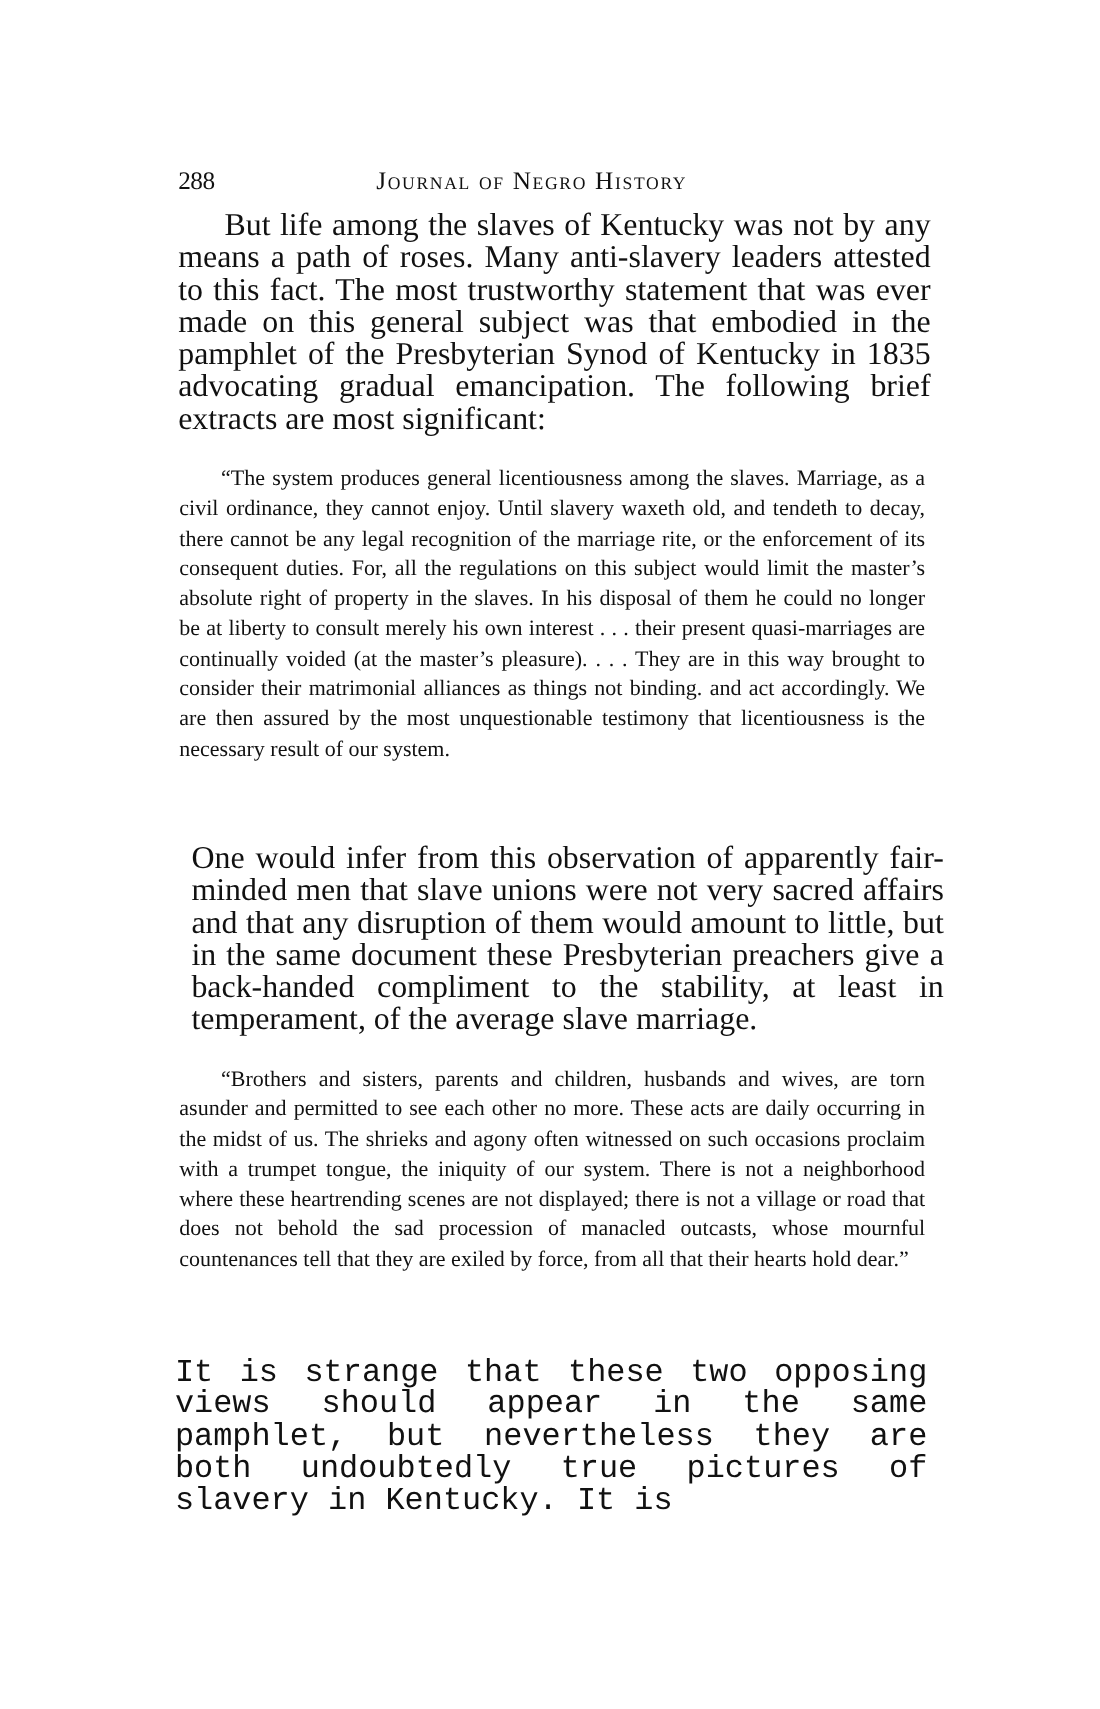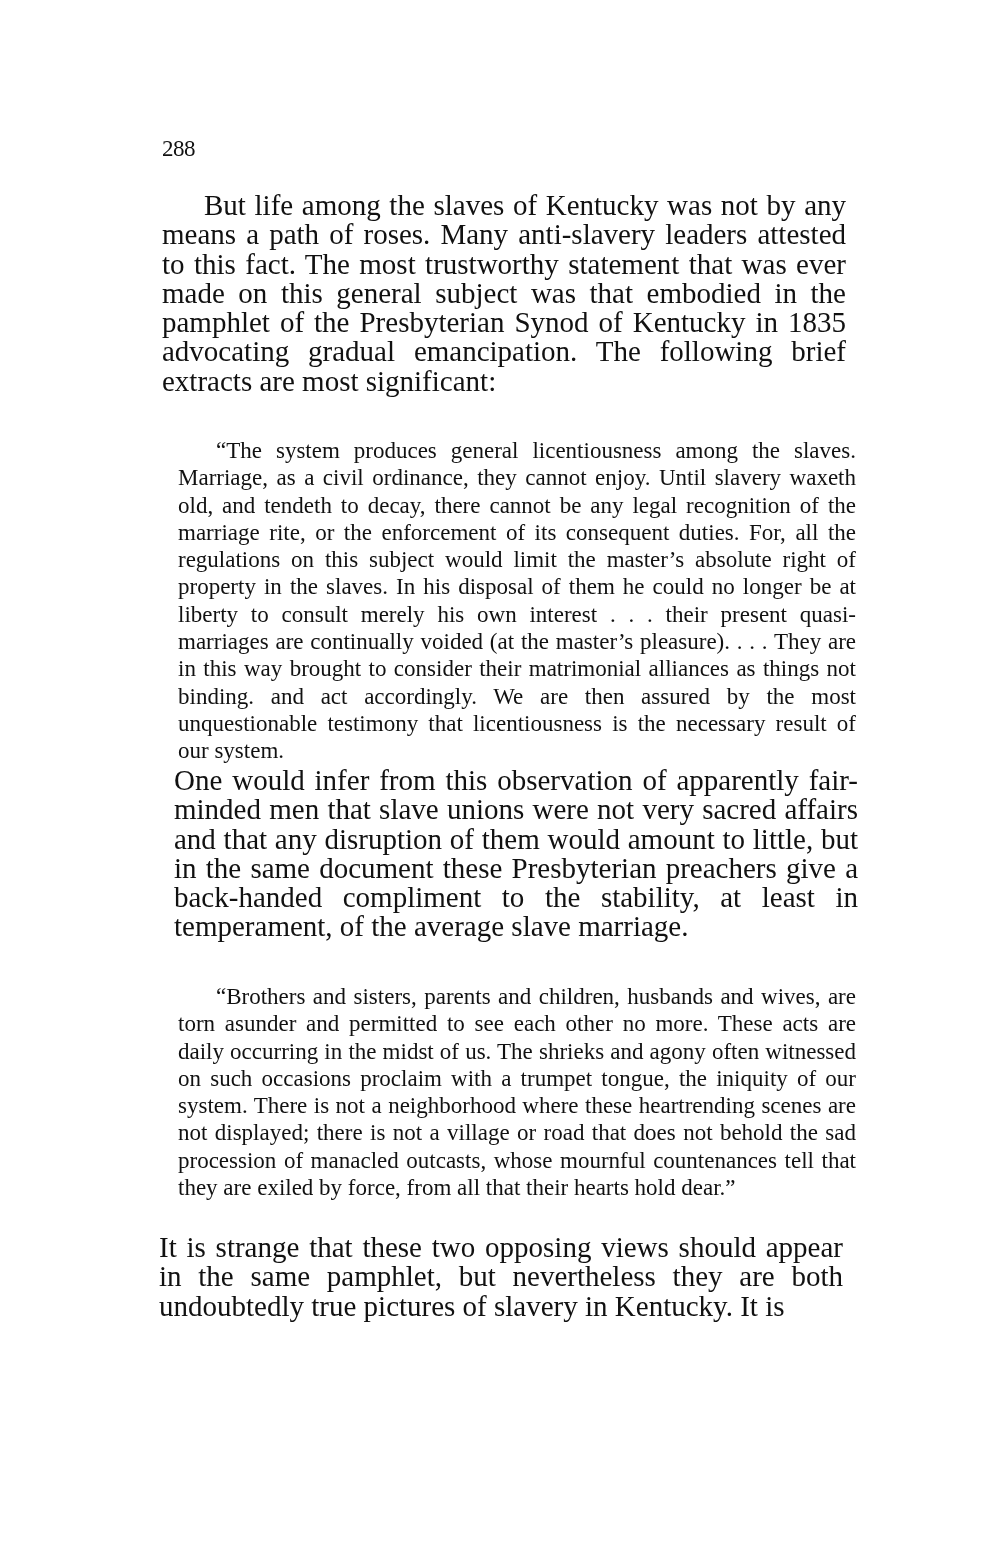--- a/index.html
+++ b/index.html
@@ -16,21 +16,21 @@
       color: #111111;
     }
     .page {
       position: absolute;
       left: 162px;
       top: 0;
       width: 684px;
     }
     .running-head {
       position: absolute;
-      top: 136px;
+      top: 152px;
       left: 0;
       width: 684px;
       height: 30px;
     }
     .page-number {
       position: absolute;
       left: 0;
       top: 0;
       font-size: 23px;
       letter-spacing: -0.5px;
@@ -50,24 +50,24 @@
       margin: 0;
     }
     .para-1 {
       position: absolute;
       top: 191px;
       left: 0;
       width: 684px;
       text-indent: 42px;
     }
     .quote {
-      font-size: 23px;
+      font-size: 20px;
       line-height: 27.3px;
       text-align: justify;
-      margin: 16px;
+      margin: 1px;
       text-indent: 38px;
     }
     .quote-1 {
       position: absolute;
       top: 421px;
       left: 0;
       width: 678px;
     }
     .para-2 {
       position: absolute;
@@ -80,28 +80,30 @@
       position: absolute;
       top: 967px;
       left: 0;
       width: 678px;
     }
     .para-3 {
       position: absolute;
       top: 1233px;
       left: -3px;
       width: 684px;
+      font-family: Liberation Mono, monospace;
     }
   </style>
 </head>
 <body>
 
 <div class="page">
   <div class="running-head">
     <span class="page-number">288</span>
+    <span class="journal-title">Journal of Negro History</span>
   </div>
 
   <p class="body-text para-1">But life among the slaves of Kentucky was not by any means a path of roses. Many anti-slavery leaders attested to this fact. The most trustworthy statement that was ever made on this general subject was that embodied in the pamphlet of the Presbyterian Synod of Kentucky in 1835 advocating gradual emancipation. The following brief extracts are most significant:</p>
 
   <p class="quote quote-1">“The system produces general licentiousness among the slaves. Marriage, as a civil ordinance, they cannot enjoy. Until slavery waxeth old, and tendeth to decay, there cannot be any legal recognition of the marriage rite, or the enforcement of its consequent duties. For, all the regulations on this subject would limit the master’s absolute right of property in the slaves. In his disposal of them he could no longer be at liberty to consult merely his own interest . . . their present quasi-marriages are continually voided (at the master’s pleasure). . . . They are in this way brought to consider their matrimonial alliances as things not binding. and act accordingly. We are then assured by the most unquestionable testimony that licentiousness is the necessary result of our system.</p>
 
   <p class="body-text para-2">One would infer from this observation of apparently fair-minded men that slave unions were not very sacred affairs and that any disruption of them would amount to little, but in the same document these Presbyterian preachers give a back-handed compliment to the stability, at least in temperament, of the average slave marriage.</p>
 
   <p class="quote quote-2">“Brothers and sisters, parents and children, husbands and wives, are torn asunder and permitted to see each other no more. These acts are daily occurring in the midst of us. The shrieks and agony often witnessed on such occasions proclaim with a trumpet tongue, the iniquity of our system. There is not a neighborhood where these heartrending scenes are not displayed; there is not a village or road that does not behold the sad procession of manacled outcasts, whose mournful countenances tell that they are exiled by force, from all that their hearts hold dear.”</p>
 

